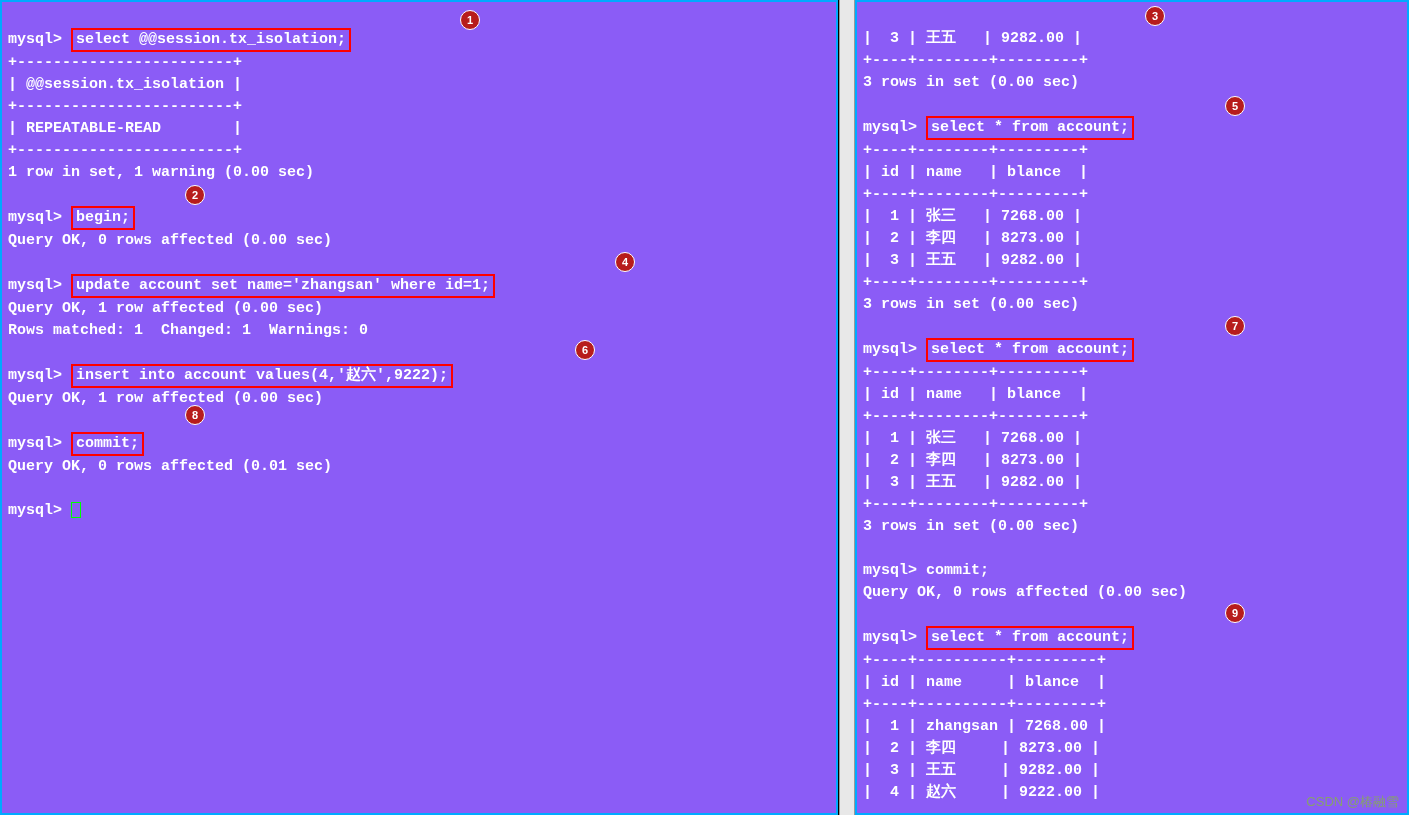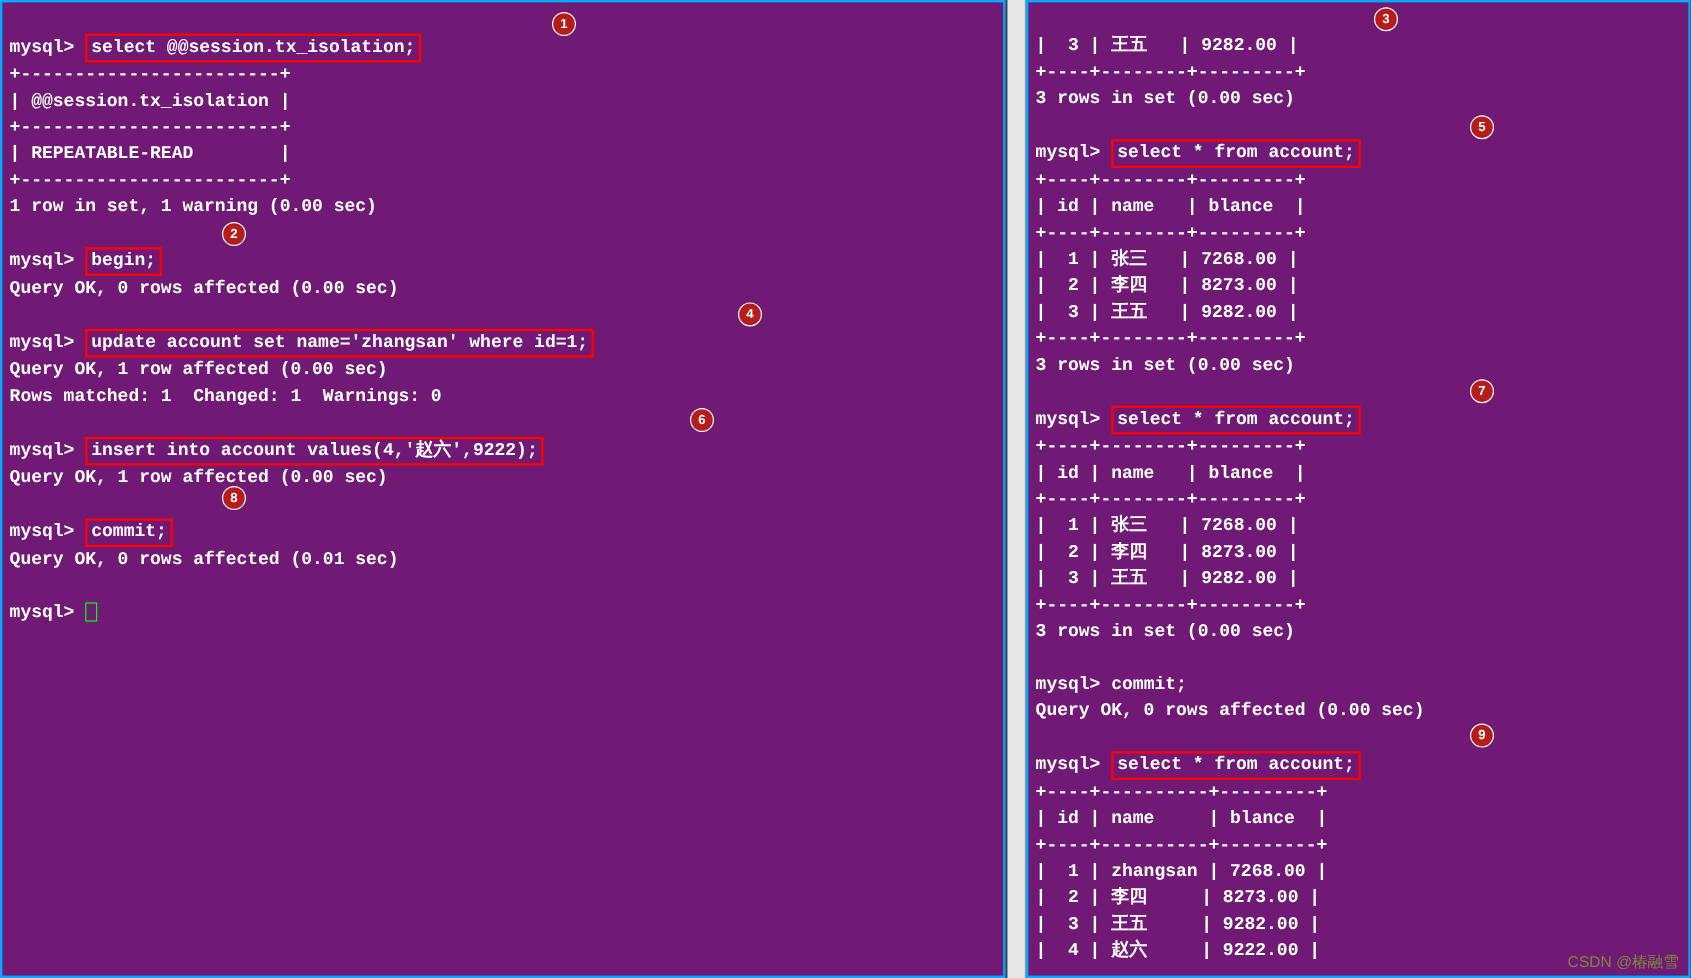--- a/index.html
+++ b/index.html
@@ -1,17 +1,17 @@
 <!DOCTYPE html>
 <html><head>
 <meta charset="utf-8">
 <style>
   *{box-sizing:border-box;margin:0;padding:0}
   body{background:#000;width:1409px;height:815px;font-family:'Courier New',monospace;font-size:15px;color:#fff;position:relative;font-weight:bold;overflow:hidden}
-  .pane{position:absolute;top:0;bottom:0;background:#701a75;border:2px solid #00aaff;padding:4px 6px;white-space:pre;line-height:22px;overflow:hidden}
+  .pane{position:absolute;top:0;bottom:0;background:#8b5cf6;border:2px solid #00aaff;padding:4px 6px;white-space:pre;line-height:22px;overflow:hidden}
   .left-pane{left:0;width:838px}
   .right-pane{left:855px;right:0}
   .splitter{position:absolute;left:839px;top:0;bottom:0;width:16px;background:#e8e8e8;border-left:1px solid #999;border-right:1px solid #999}
   .redbox{border:2px solid #ff0000;padding:0 3px;display:inline-block;line-height:20px}
   .badge{position:absolute;width:20px;height:20px;border-radius:50%;background:#b71c1c;border:1px solid #fff;color:#fff;font-size:11px;text-align:center;line-height:18px;font-weight:bold;font-family:Arial,sans-serif}
   .cursor{display:inline-block;width:10px;height:16px;border:1px solid #0f0;vertical-align:middle}
   .watermark{position:absolute;right:10px;bottom:4px;color:#84cc16;font-size:13px;font-family:Arial,sans-serif;opacity:0.6;font-weight:normal}
 </style>
 </head>
 <body>

